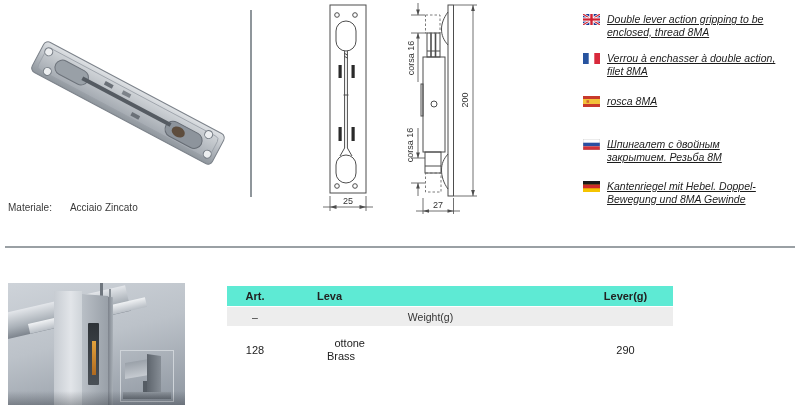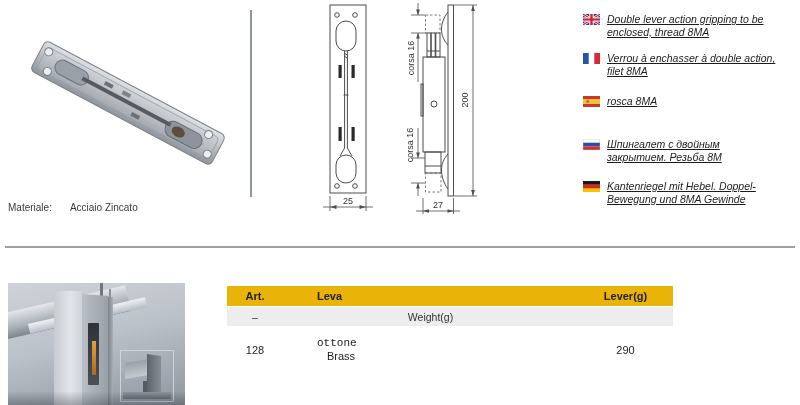--- a/index.html
+++ b/index.html
@@ -21,28 +21,28 @@
   
   .descriptions{left:583px;top:8px;width:214px;height:215px;}
   .desc-item{position:absolute;left:0;display:flex;align-items:flex-start;}
   .desc-item .flag{flex:0 0 17px;width:17px;height:11px;margin-top:1px;
     box-shadow:0 0 0 0.5px #aaa inset;}
   .desc-text{margin-left:7px;font-style:italic;font-size:10.5px;line-height:12.5px;color:#1c1c1c;text-decoration:underline;}
 
   
   .spec-table{left:227px;top:286px;width:446px;font-size:11px;}
   .t-row{display:grid;grid-template-columns:56px 1fr 95px;align-items:center;}
-  .t-head{background:#eab308;height:20px;font-weight:bold;}
+  .t-head{background:#5eead4;height:20px;font-weight:bold;}
   .t-sub{background:#ededed;height:19px;margin-top:1px;font-size:10.5px;color:#333;}
   .t-data{margin-top:11px;}
   .c-art{text-align:center;}
   .c-leva{padding-left:34px;text-align:left;}
   .c-peso{text-align:center;}
   .leva-block{margin-left:0;width:48px;text-align:center;line-height:13px;}
-  .leva-block .l1{text-align:left;font-family:Liberation Mono, monospace;}
+  .leva-block .l1{text-align:right;}
   .art-bold{font-weight:normal;}
 
   
   .scene{left:8px;top:283px;width:177px;height:122px;overflow:hidden;
     background:linear-gradient(165deg,#ced3d9 0%,#bcc2c9 45%,#8e96a0 100%);}
   .scene .rail-top{position:absolute;left:-10px;top:2px;width:130px;height:26px;
     background:linear-gradient(180deg,#e3e6ea 0%,#aab1b8 60%,#7d848d 100%);
     transform:rotate(-13deg);transform-origin:right center;}
   .scene .rail-top2{position:absolute;left:18px;top:14px;width:120px;height:10px;
     background:linear-gradient(180deg,#f0f2f4,#b7bdc4);

